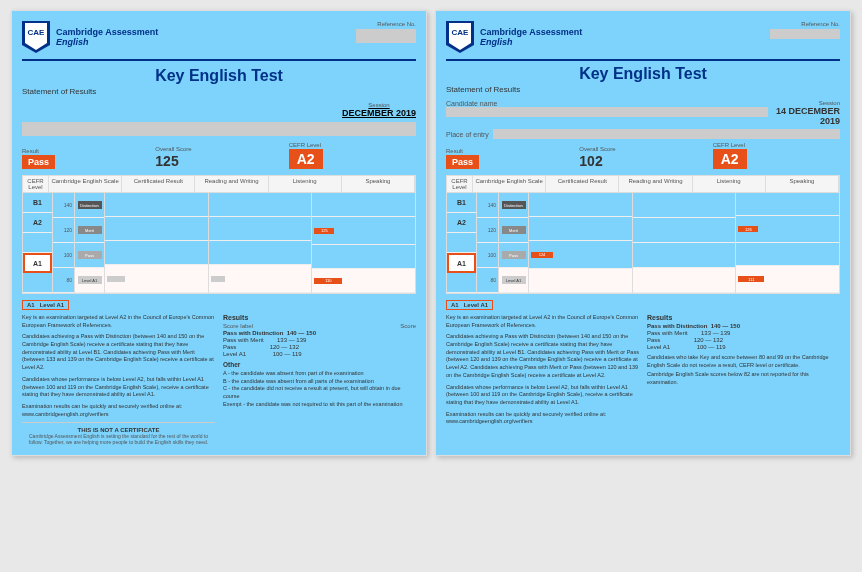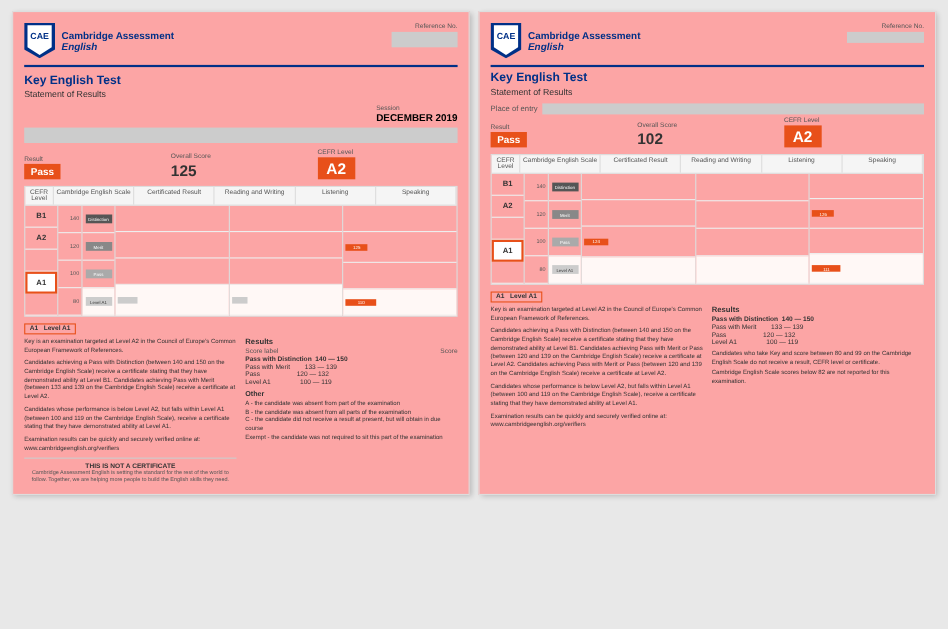--- a/index.html
+++ b/index.html
@@ -14,21 +14,21 @@
       min-height: 572px;
       width: 862px;
     }
     .page-wrapper {
       display: flex;
       gap: 8px;
       width: 100%;
       max-width: 840px;
     }
     .certificate {
-      background: #fca5a5;
+      background: #7dd3fc;
       flex: 1;
       padding: 10px;
       border: 1px solid #ddd;
       box-shadow: 2px 2px 5px rgba(0,0,0,0.2);
     }
     .cert-header {
       display: flex;
       justify-content: space-between;
       align-items: flex-start;
       margin-bottom: 6px;
@@ -45,24 +45,25 @@
       font-size: 7px;
       color: #333;
     }
     .ref-box {
       width: 60px;
       height: 14px;
       background: #ccc;
       margin-top: 2px;
     }
     .cert-title {
-      font-size: 11px;
+      font-size: 16px;
       font-weight: bold;
       color: #003087;
       margin-bottom: 2px;
+      text-align: center;
     }
     .cert-subtitle {
       font-size: 8px;
       color: #333;
       margin-bottom: 6px;
     }
     .results-row {
       display: flex;
       gap: 6px;
       margin-bottom: 6px;
@@ -216,21 +217,21 @@
       <div class="ref-area">
         <div style="font-size:6px;color:#555;">Reference No.</div>
         <div class="ref-box"></div>
       </div>
     </div>
 
     <div class="cert-title">Key English Test</div>
     <div class="cert-subtitle">Statement of Results</div>
 
     <div style="display:flex;justify-content:flex-end;margin-bottom:4px;">
-      <div style="text-align:left;">
+      <div style="text-align:center;text-decoration:underline;">
         <div style="font-size:6px;color:#555;">Session</div>
         <div style="font-size:9px;font-weight:bold;">DECEMBER 2019</div>
       </div>
     </div>
 
     <div style="background:#ccc;height:14px;width:100%;margin-bottom:6px;"></div>
 
     <div class="results-row">
       <div class="result-box">
         <div class="result-label">Result</div>
@@ -392,20 +393,31 @@
       </div>
       <div class="ref-area">
         <div style="font-size:6px;color:#555;">Reference No.</div>
         <div style="background:#ccc;height:10px;width:70px;margin-top:2px;"></div>
       </div>
     </div>
 
     <div class="cert-title">Key English Test</div>
     <div class="cert-subtitle">Statement of Results</div>
 
+    <div class="name-row">
+      <div class="name-section">
+        <div style="font-size:7px;color:#555;">Candidate name</div>
+        <div style="background:#ccc;height:10px;width:100%;margin-bottom:2px;"></div>
+      </div>
+      <div style="text-align:right;white-space:nowrap;">
+        <div style="font-size:6px;color:#555;">Session</div>
+        <div style="font-size:9px;font-weight:bold;color:#333;">14 DECEMBER</div>
+        <div style="font-size:9px;font-weight:bold;color:#333;">2019</div>
+      </div>
+    </div>
 
     <div class="place-row">
       <div class="place-label">Place of entry</div>
       <div class="place-box"></div>
     </div>
 
     <div class="results-row">
       <div class="result-box">
         <div class="result-label">Result</div>
         <div class="result-badge">Pass</div>

